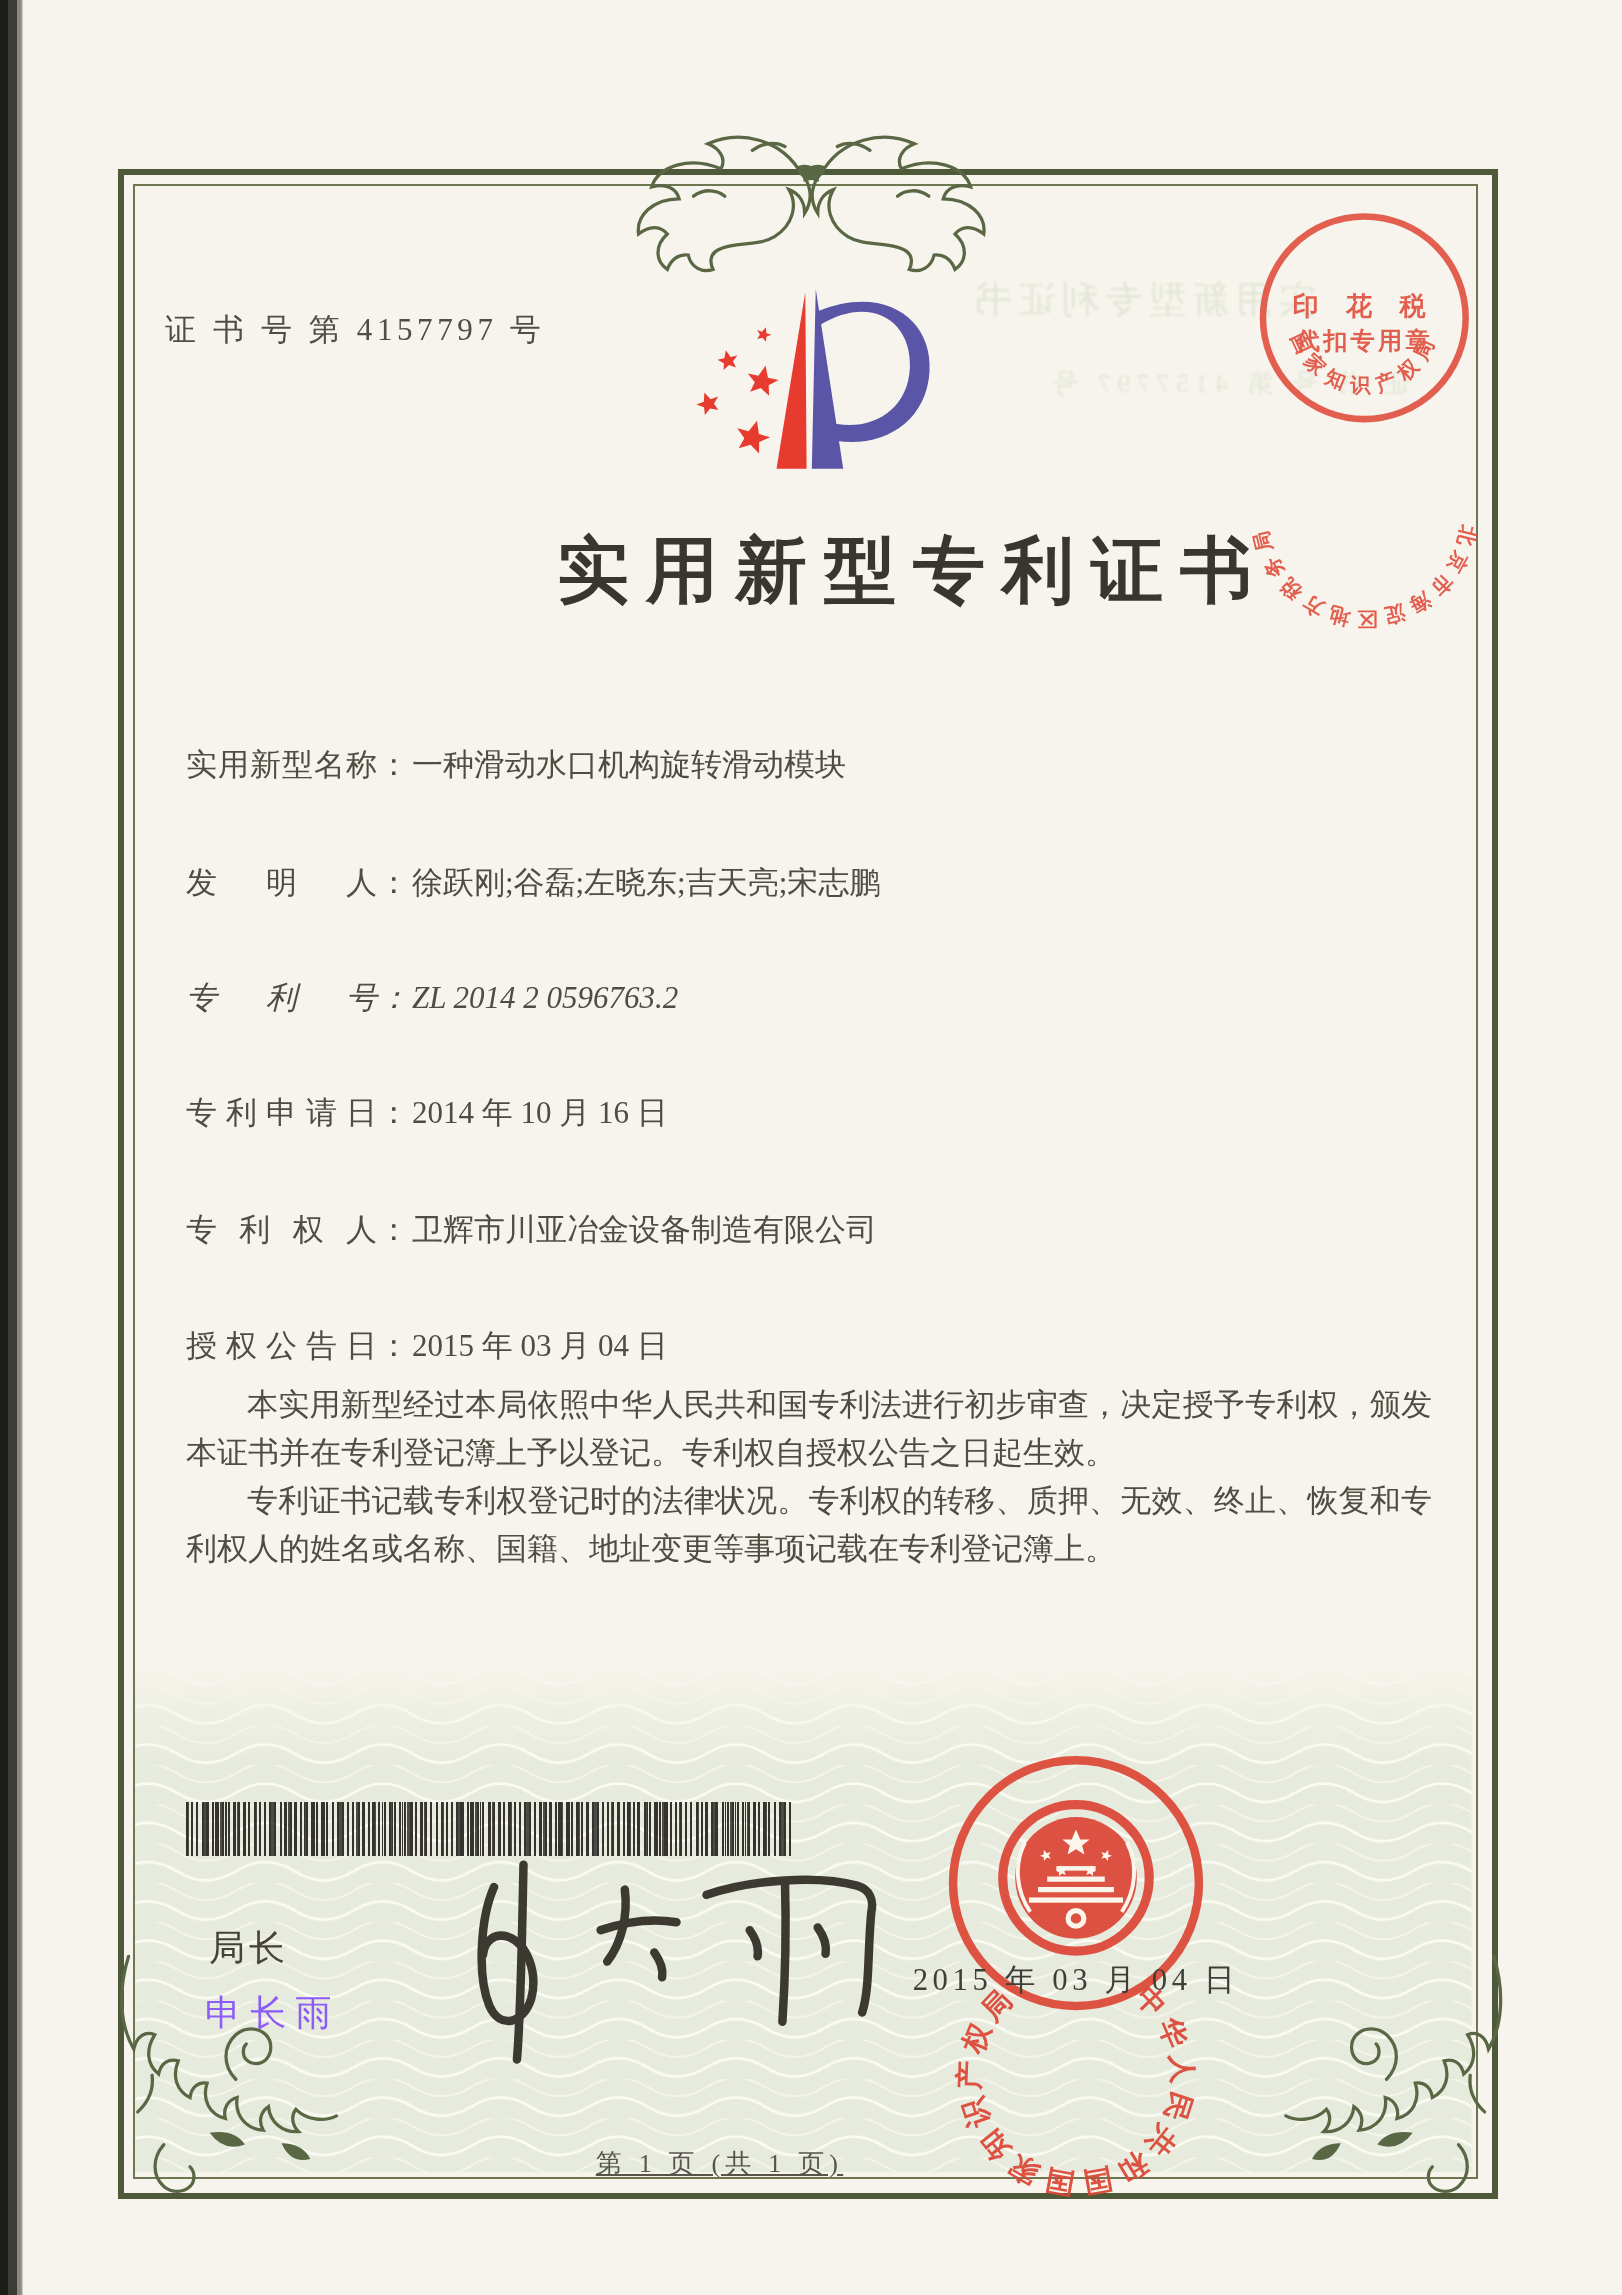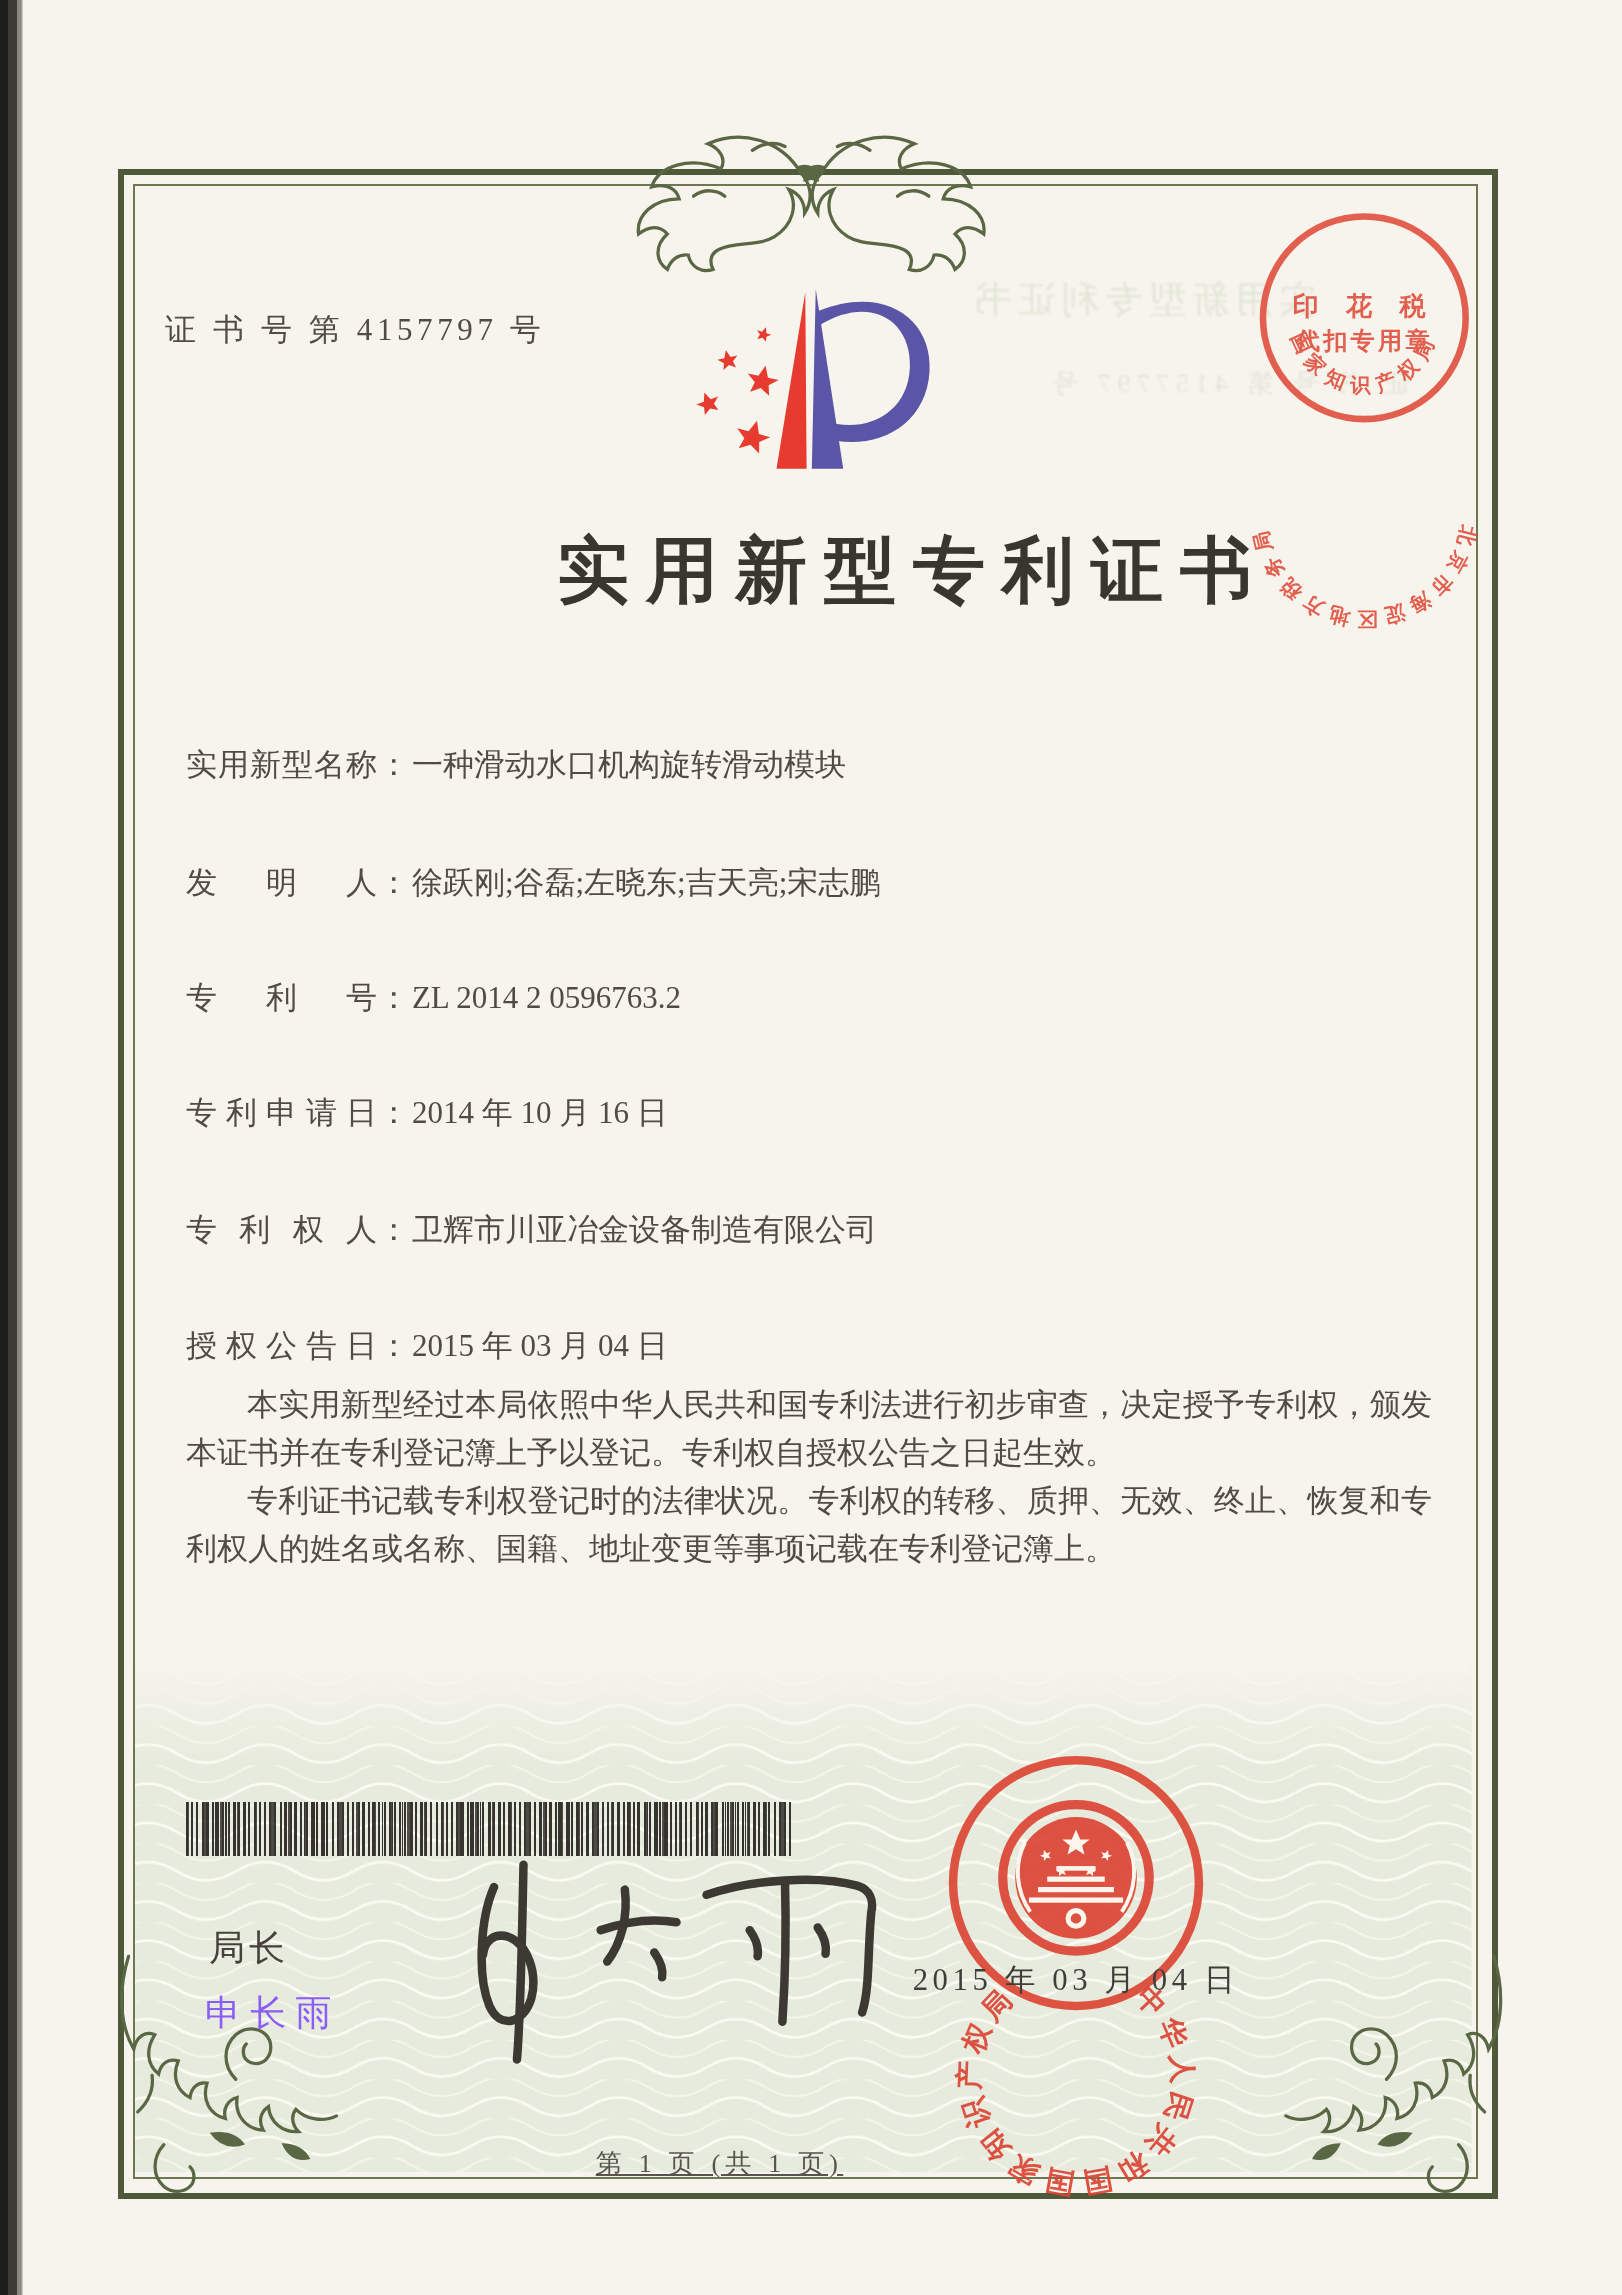--- a/index.html
+++ b/index.html
@@ -155,21 +155,21 @@
   <div class="txt cert-no">证 书 号 第 4157797 号</div>
 
   <div class="txt title">实用新型专利证书</div>
 
   <div class="txt frow" style="top:744px;">
     <span class="flabel">实用新型名称</span><span class="fsep">：</span><span>一种滑动水口机构旋转滑动模块</span>
   </div>
   <div class="txt frow" style="top:862px;">
     <span class="flabel">发明人</span><span class="fsep">：</span><span>徐跃刚;谷磊;左晓东;吉天亮;宋志鹏</span>
   </div>
-  <div class="txt frow" style="top:977px;">
+  <div class="txt frow" style="top:977px;font-style:italic;">
     <span class="flabel">专利号</span><span class="fsep">：</span><span>ZL 2014 2 0596763.2</span>
   </div>
   <div class="txt frow" style="top:1092px;">
     <span class="flabel">专利申请日</span><span class="fsep">：</span><span>2014 年 10 月 16 日</span>
   </div>
   <div class="txt frow" style="top:1209px;">
     <span class="flabel">专利权人</span><span class="fsep">：</span><span>卫辉市川亚冶金设备制造有限公司</span>
   </div>
   <div class="txt frow" style="top:1325px;">
     <span class="flabel">授权公告日</span><span class="fsep">：</span><span>2015 年 03 月 04 日</span>

